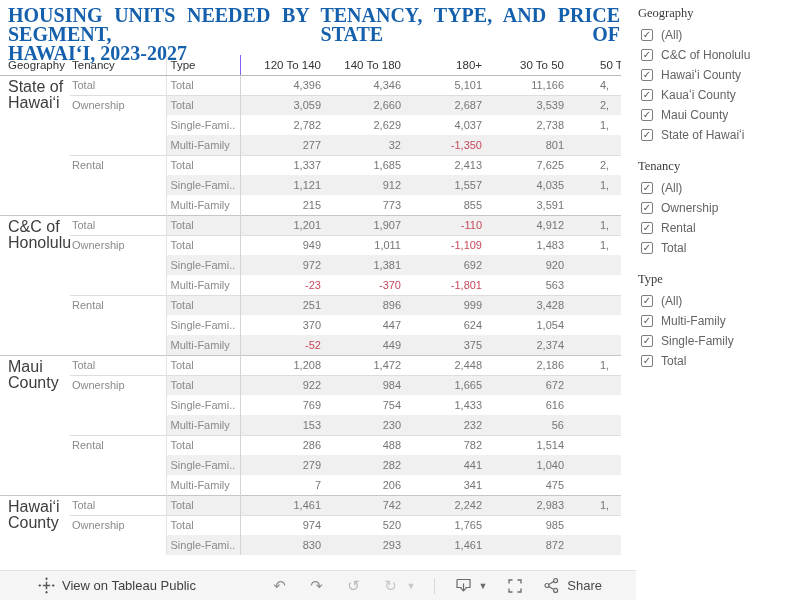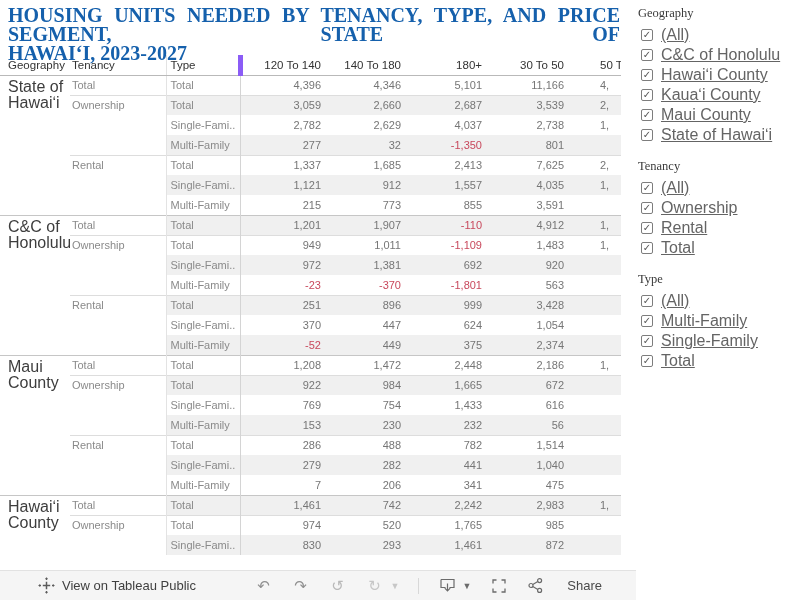--- a/index.html
+++ b/index.html
@@ -18,21 +18,21 @@
   .table-wrap { position:absolute; left:0; top:55px; width:621px; height:502px; overflow:hidden; }
   table { border-collapse:collapse; table-layout:fixed; width:665px; }
   col.c-geo{width:70px} col.c-ten{width:96px} col.c-typ{width:74px}
   col.c-n1{width:82px} col.c-n2{width:80px} col.c-n3{width:81px} col.c-n4{width:82px} col.c-n5{width:100px}
   th, td { height:20px; font-weight:normal; overflow:hidden; white-space:nowrap; }
   thead th { font-size:11.5px; color:#333; border-bottom:1px solid #b9b9b9; }
   .h-geo { text-align:left; padding-left:8px; }
   .h-ten { text-align:left; padding-left:2px; }
   .h-typ { text-align:left; padding-left:4px; border-left:1px solid #e3e3e3; }
   .h-num { text-align:right; padding-right:1px; }
-  .h-first { border-left:5px solid #8b5cf6; }
+  .h-first { border-left:1px solid #8b5cf6; }
   .h-frag { text-align:left; padding-left:35px; }
   tbody td { font-size:11px; color:#767676; }
   td.geo { color:#3d3d3d; font-size:16px; vertical-align:top; padding:3px 0 0 8px;
            line-height:16px; white-space:pre-line; }
   td.ten { color:#8a8a8a; text-align:left; padding-left:2px; }
   td.typ { color:#8a8a8a; text-align:left; padding-left:4px; border-left:1px solid #e3e3e3; }
   td.num { text-align:right; padding-right:1px; }
   td.first-num { border-left:1px solid #d4d4d4; }
   td.frag { text-align:left; padding-left:35px; }
   td.band { background:var(--row-band,#f0f0f0); }
@@ -42,36 +42,36 @@
 
   
   .sidebar { position:absolute; left:637px; top:5px; width:160px; }
   .f-section { margin-bottom:13px; }
   .f-title { font-family:"Liberation Serif", serif; font-size:12.5px; color:#3a3a3a;
              height:16px; line-height:16px; margin:0 0 4px 1px; }
   .f-item { display:flex; align-items:center; height:20px; cursor:default; }
   .f-box { width:12px; height:12px; border:1px solid #7d7d7d; border-radius:2px;
            margin:0 8px 0 4px; font-size:10px; line-height:10px; text-align:center;
            color:#555; background:#fff; flex:0 0 auto; }
-  .f-label { font-size:16px; color:#646464;text-decoration:underline; }
+  .f-label { font-size:12px; color:#646464; }
 
   
   .toolbar { position:absolute; left:0; bottom:0; width:636px; height:30px;
              background:#f5f5f5; border-top:1px solid #e2e2e2;
              display:flex; align-items:center; }
   .tb-left { display:flex; align-items:center; margin-left:30px; cursor:pointer; }
   .tb-left span { font-size:13px; color:#3f3f3f; margin-left:7px; }
   .tb-right { display:flex; align-items:center; margin-left:auto; margin-right:34px; gap:19px; }
   .tb-ic { display:flex; align-items:center; justify-content:center; width:18px; height:18px; }
   .glyph { font-size:15px; line-height:16px; }
   .en { color:#8f8f8f; }  .dm { color:#b9b9b9; }  .dm2 { color:#c7c7c7; }
   .caret { font-size:9px; color:#c7c7c7; margin-left:-12px; }
   .caret2 { font-size:9px; color:#6b6b6b; margin-left:-13px; }
   .vdiv { width:1px; height:16px; background:#d8d8d8; }
-  .share-grp { display:flex; align-items:center; gap:23px; cursor:pointer;text-align:center; }
+  .share-grp { display:flex; align-items:center; gap:7px; cursor:pointer;text-align:center; }
   .share-grp span { font-size:13px; color:#4a4a4a; }
   svg { display:block; }
 </style>
 </head>
 <body>
 
 <div class="app">
 
   <div class="viz-title">
     <div class="t1">HOUSING UNITS NEEDED BY TENANCY, TYPE, AND PRICE SEGMENT, STATE OF</div>

